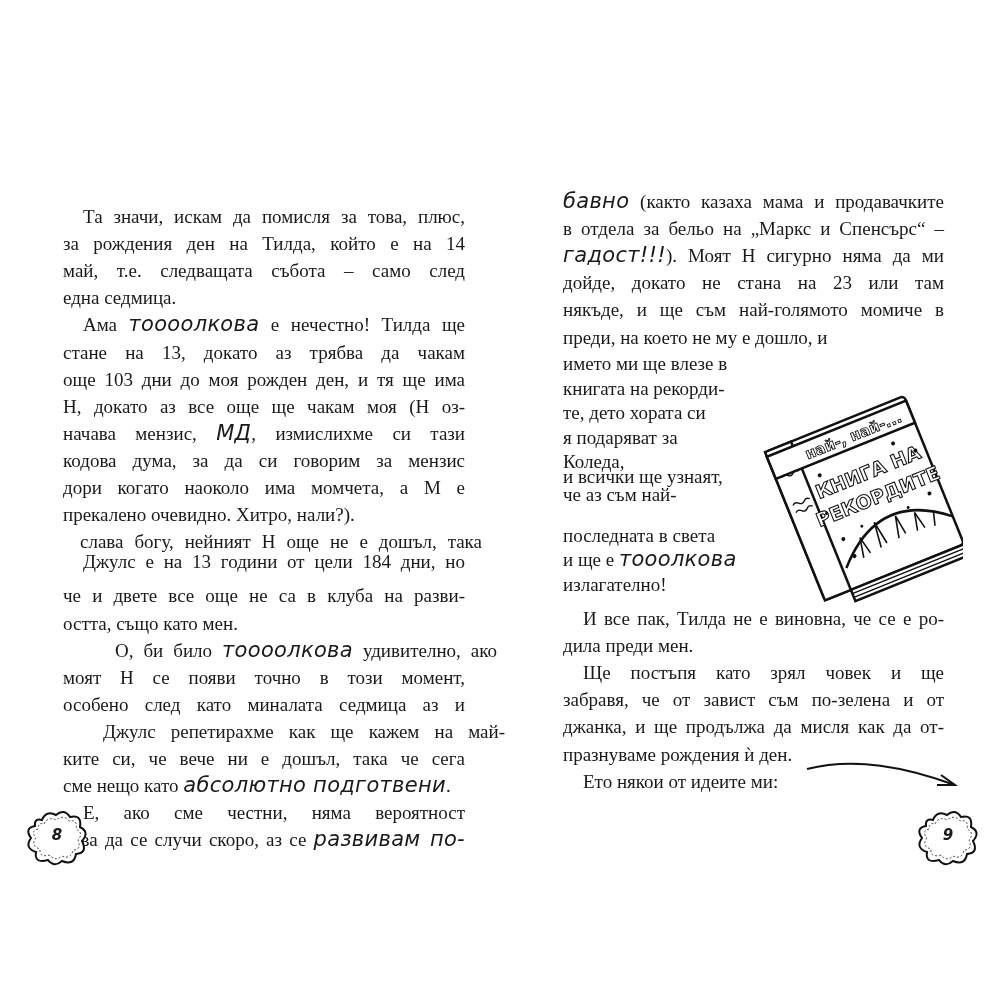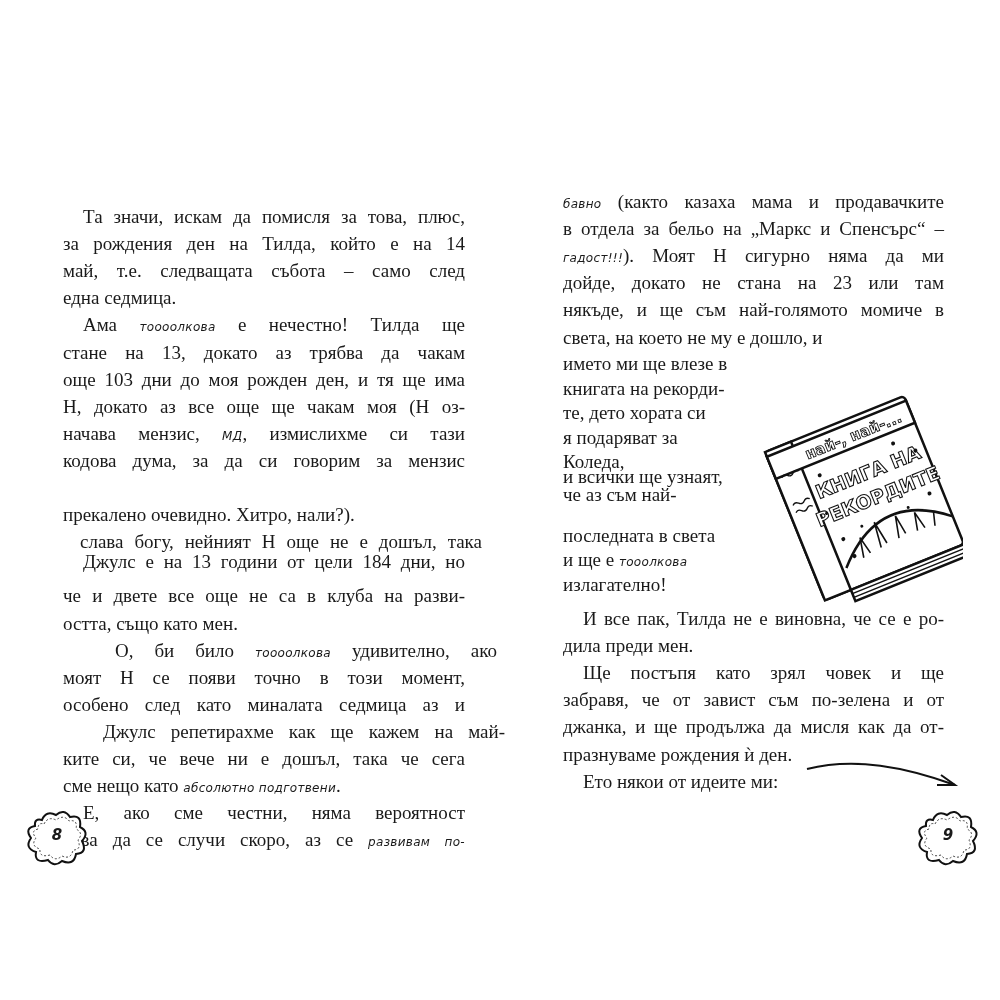--- a/index.html
+++ b/index.html
@@ -2,41 +2,42 @@
 <html><head>
   <meta charset="utf-8">
   <style>
     html, body { margin:0; padding:0; background:#ffffff; }
     body { width:1000px; height:1000px; position:relative; overflow:hidden; font-family:"DejaVu Serif", serif; color:#1a1a1a; }
     .page { position:absolute; top:0; height:1000px; }
     .page.left { left:0; width:500px; }
     .page.right { left:500px; width:500px; }
     .line { position:absolute; font-size:19px; line-height:27px; white-space:nowrap; font-family:"Liberation Serif", serif; }
     .line.just { text-align:justify; text-align-last:justify; }
-    .hand { font-family:"DejaVu Sans", sans-serif; font-style:italic; font-size:12px; letter-spacing:0.3px; }
+    .hand { font-family:"DejaVu Sans", sans-serif; font-style:italic; font-size:21px; letter-spacing:0.3px; }
     .pagenum { position:absolute; width:70px; height:60px; }
     .pagenum svg { position:absolute; left:0; top:0; }
     .pagenum .num { position:absolute; left:0; top:18px; width:70px; text-align:center; font-family:"DejaVu Sans", sans-serif; font-style:italic; font-weight:bold; font-size:15px; }
     .illus { position:absolute; }
     .arrow { position:absolute; }
   </style>
 </head>
 <body>
 
 <div class="page left" id="leftPage">
     <div class="line just" style="left: 83px; top: 203px; width: 382px;">Та значи, искам да помисля за това, плюс,</div>
     <div class="line just" style="left: 63px; top: 230.1px; width: 402px;">за рождения ден на Тилда, който е на 14</div>
     <div class="line just" style="left: 63px; top: 257.2px; width: 402px;">май, т.е. следващата събота – само след</div>
     <div class="line" style="left: 63px; top: 284.3px;">една седмица.</div>
     <div class="line just" style="left: 83px; top: 311.4px; width: 382px;"><span>Ама </span><span class="hand">тоооолкова</span><span> е нечестно! Тилда ще</span></div>
     <div class="line just" style="left: 63px; top: 338.5px; width: 402px;">стане на 13, докато аз трябва да чакам</div>
     <div class="line just" style="left: 63px; top: 365.6px; width: 402px;">още 103 дни до моя рожден ден, и тя ще има</div>
     <div class="line just" style="left: 63px; top: 392.7px; width: 402px;">Н, докато аз все още ще чакам моя (Н оз-</div>
     <div class="line just" style="left: 63px; top: 419.8px; width: 402px;"><span>начава мензис, </span><span class="hand">МД</span><span>, измислихме си тази</span></div>
     <div class="line just" style="left: 63px; top: 446.9px; width: 402px;">кодова дума, за да си говорим за мензис</div>
+    <div class="line just" style="left: 63px; top: 474px; width: 402px;">дори когато наоколо има момчета, а М е</div>
     <div class="line" style="left: 63px; top: 501.1px;">прекалено очевидно. Хитро, нали?).</div>
     <div class="line just" style="left: 83px; top: 528.2px; width: 382px; margin-top: 20px;">Джулс е на 13 години от цели 184 дни, но</div>
     <div class="line just" style="left: 63px; top: 528px; width: 402px; margin-left: 17px;">слава богу, нейният Н още не е дошъл, така</div>
     <div class="line just" style="left: 63px; top: 582.4px; width: 402px;">че и двете все още не са в клуба на разви-</div>
     <div class="line" style="left: 63px; top: 609.5px;">остта, също като мен.</div>
     <div class="line just" style="left: 83px; top: 636.6px; width: 382px; margin-left: 32px;"><span>О, би било </span><span class="hand">тоооолкова</span><span> удивително, ако</span></div>
     <div class="line just" style="left: 63px; top: 663.7px; width: 402px;">моят Н се появи точно в този момент,</div>
     <div class="line just" style="left: 63px; top: 690.8px; width: 402px;">особено след като миналата седмица аз и</div>
     <div class="line just" style="left: 63px; top: 717.9px; width: 402px; margin-left: 40px;">Джулс репетирахме как ще кажем на май-</div>
     <div class="line just" style="left: 63px; top: 745px; width: 402px;">ките си, че вече ни е дошъл, така че сега</div>
@@ -85,21 +86,21 @@
   </svg>
   <svg class="arrow" style="left:305px;top:755px" width="160" height="40" viewBox="0 0 160 40">
     <path d="M2 14 C 50 2, 100 12, 150 30" stroke="#111" stroke-width="2" fill="none"></path>
     <path d="M136 20 L150 30 L132 30" stroke="#111" stroke-width="2" fill="none"></path>
   </svg>
 <div class="line just" style="left: 63px; top: 188px; width: 381px;"><span></span><span class="hand">бавно</span><span> (както казаха мама и продавачките</span></div>
     <div class="line just" style="left: 63px; top: 215.1px; width: 381px;">в отдела за бельо на „Маркс и Спенсърс“ –</div>
     <div class="line just" style="left: 63px; top: 242.2px; width: 381px;"><span></span><span class="hand">гадост!!!</span><span>). Моят Н сигурно няма да ми</span></div>
     <div class="line just" style="left: 63px; top: 269.3px; width: 381px;">дойде, докато не стана на 23 или там</div>
     <div class="line just" style="left: 63px; top: 296.4px; width: 381px;">някъде, и ще съм най-голямото момиче в</div>
-    <div class="line" style="left: 63px; top: 323.5px;">света, на което не му е дошло, и</div>
+    <div class="line" style="left: 63px; top: 323.5px;">преди, на което не му е дошло, и</div>
     <div class="line" style="left: 63px; top: 350px;">името ми ще влезе в</div>
     <div class="line" style="left: 63px; top: 374.5px;">книгата на рекорди-</div>
     <div class="line" style="left: 63px; top: 399px;">те, дето хората си</div>
     <div class="line" style="left: 63px; top: 423.5px;">я подаряват за</div>
     <div class="line" style="left: 63px; top: 448px;">Коледа,</div>
     <div class="line" style="left: 63px; top: 463px;">и всички ще узнаят,</div>
     <div class="line" style="left: 63px; top: 481px;">че аз съм най-</div>
     <div class="line" style="left: 63px; top: 521.5px;">последната в света</div>
     <div class="line" style="left: 63px; top: 546px;"><span>и ще е </span><span class="hand">тооолкова</span><span></span></div>
     <div class="line" style="left: 63px; top: 570.5px;">излагателно!</div>

